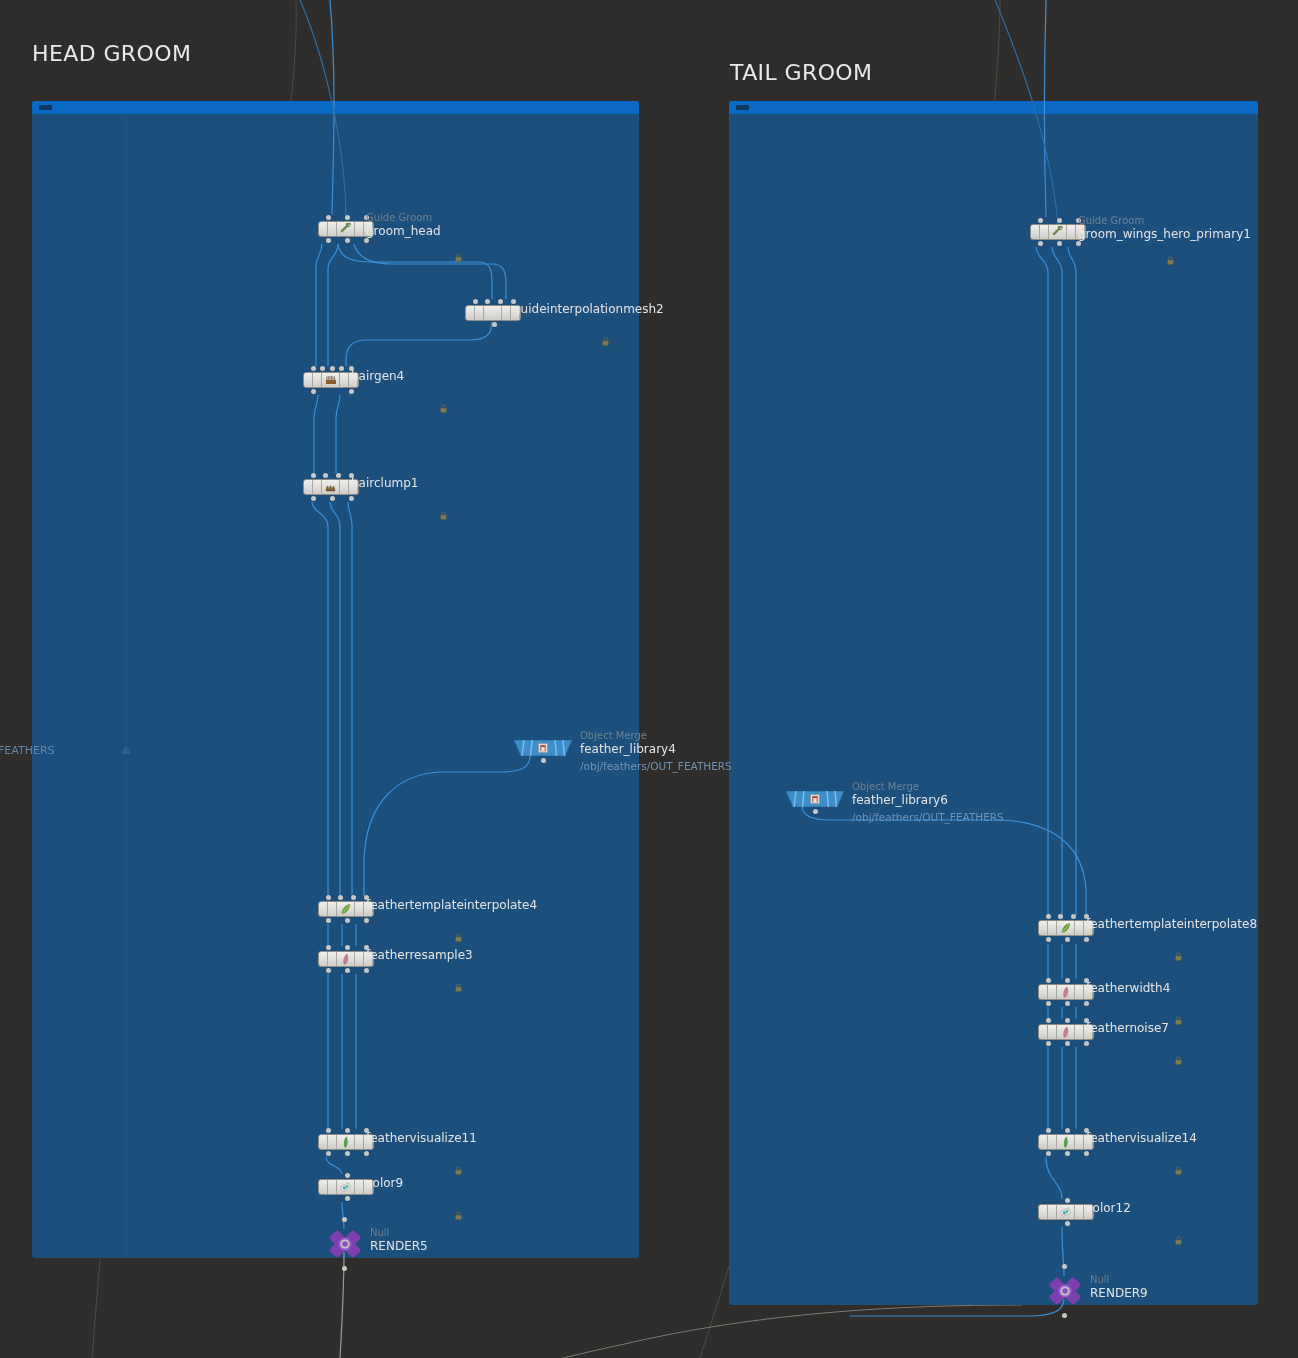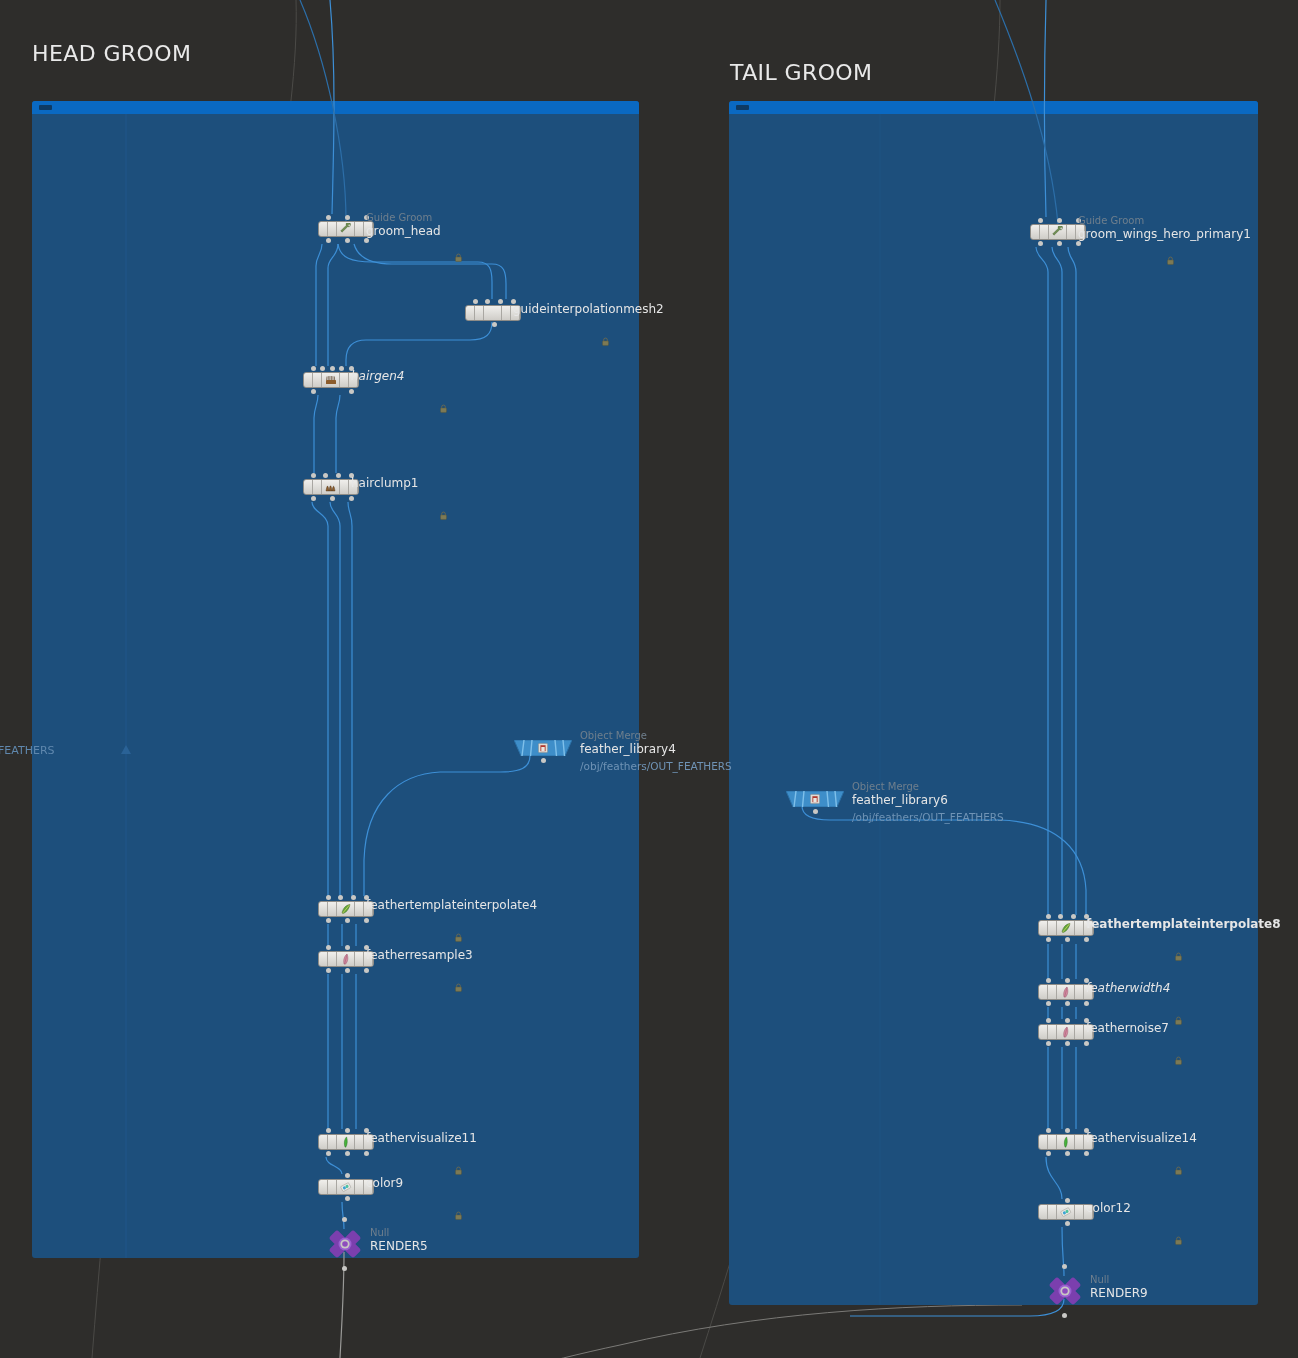--- a/index.html
+++ b/index.html
@@ -246,21 +246,21 @@
           <div class="seg"></div>
           <div class="port in" style="left: 6.5px; top: -7px;"></div>
           <div class="port in" style="left: 16px; top: -7px;"></div>
           <div class="port in" style="left: 25.5px; top: -7px;"></div>
           <div class="port in" style="left: 35px; top: -7px;"></div>
           <div class="port in" style="left: 44.5px; top: -7px;"></div>
           <div class="port out" style="left: 6.5px; bottom: -7px;"></div>
           <div class="port out" style="left: 44.5px; bottom: -7px;"></div>
         </div>
         <div class="node-labels">
-          <span class="node-name" style="line-height: 26px; font-style: italic;">hairgen4</span>
+          <span class="node-name" style="line-height: 26px;">hairgen4</span>
         </div>
         <div class="node-lock">
           <svg class="node-lock" viewBox="0 0 10 10">
             <path d="M3 4.6 V3.2 a2 2 0 0 1 4 0 V4.6" fill="none" stroke="#6d6a4f" stroke-width="1"></path>
             <rect x="1.7" y="4.4" width="6.6" height="5" rx="0.8" fill="#7d7a55" stroke="#5a5739" stroke-width=".5"></rect>
           </svg>
         </div>
       </div>
       <div class="node" style="left: 303px; top: 479px;">
         <div class="node-body">
@@ -509,21 +509,21 @@
           <div class="seg"></div>
           <div class="port in" style="left: 6.5px; top: -7px;"></div>
           <div class="port in" style="left: 19.1667px; top: -7px;"></div>
           <div class="port in" style="left: 31.8333px; top: -7px;"></div>
           <div class="port in" style="left: 44.5px; top: -7px;"></div>
           <div class="port out" style="left: 6.5px; bottom: -7px;"></div>
           <div class="port out" style="left: 25.5px; bottom: -7px;"></div>
           <div class="port out" style="left: 44.5px; bottom: -7px;"></div>
         </div>
         <div class="node-labels">
-          <span class="node-name" style="line-height: 26px; font-weight: bold;">feathertemplateinterpolate8</span>
+          <span class="node-name" style="line-height: 26px;">feathertemplateinterpolate8</span>
         </div>
         <div class="node-lock">
           <svg class="node-lock" viewBox="0 0 10 10">
             <path d="M3 4.6 V3.2 a2 2 0 0 1 4 0 V4.6" fill="none" stroke="#6d6a4f" stroke-width="1"></path>
             <rect x="1.7" y="4.4" width="6.6" height="5" rx="0.8" fill="#7d7a55" stroke="#5a5739" stroke-width=".5"></rect>
           </svg>
         </div>
       </div>
       <div class="node" style="left: 1038px; top: 984px;">
         <div class="node-body">
@@ -538,21 +538,21 @@
           <div class="seg"></div>
           <div class="seg"></div>
           <div class="port in" style="left: 6.5px; top: -7px;"></div>
           <div class="port in" style="left: 25.5px; top: -7px;"></div>
           <div class="port in" style="left: 44.5px; top: -7px;"></div>
           <div class="port out" style="left: 6.5px; bottom: -7px;"></div>
           <div class="port out" style="left: 25.5px; bottom: -7px;"></div>
           <div class="port out" style="left: 44.5px; bottom: -7px;"></div>
         </div>
         <div class="node-labels">
-          <span class="node-name" style="line-height: 26px; font-style: italic;">featherwidth4</span>
+          <span class="node-name" style="line-height: 26px;">featherwidth4</span>
         </div>
         <div class="node-lock">
           <svg class="node-lock" viewBox="0 0 10 10">
             <path d="M3 4.6 V3.2 a2 2 0 0 1 4 0 V4.6" fill="none" stroke="#6d6a4f" stroke-width="1"></path>
             <rect x="1.7" y="4.4" width="6.6" height="5" rx="0.8" fill="#7d7a55" stroke="#5a5739" stroke-width=".5"></rect>
           </svg>
         </div>
       </div>
       <div class="node" style="left: 1038px; top: 1024px;">
         <div class="node-body">

